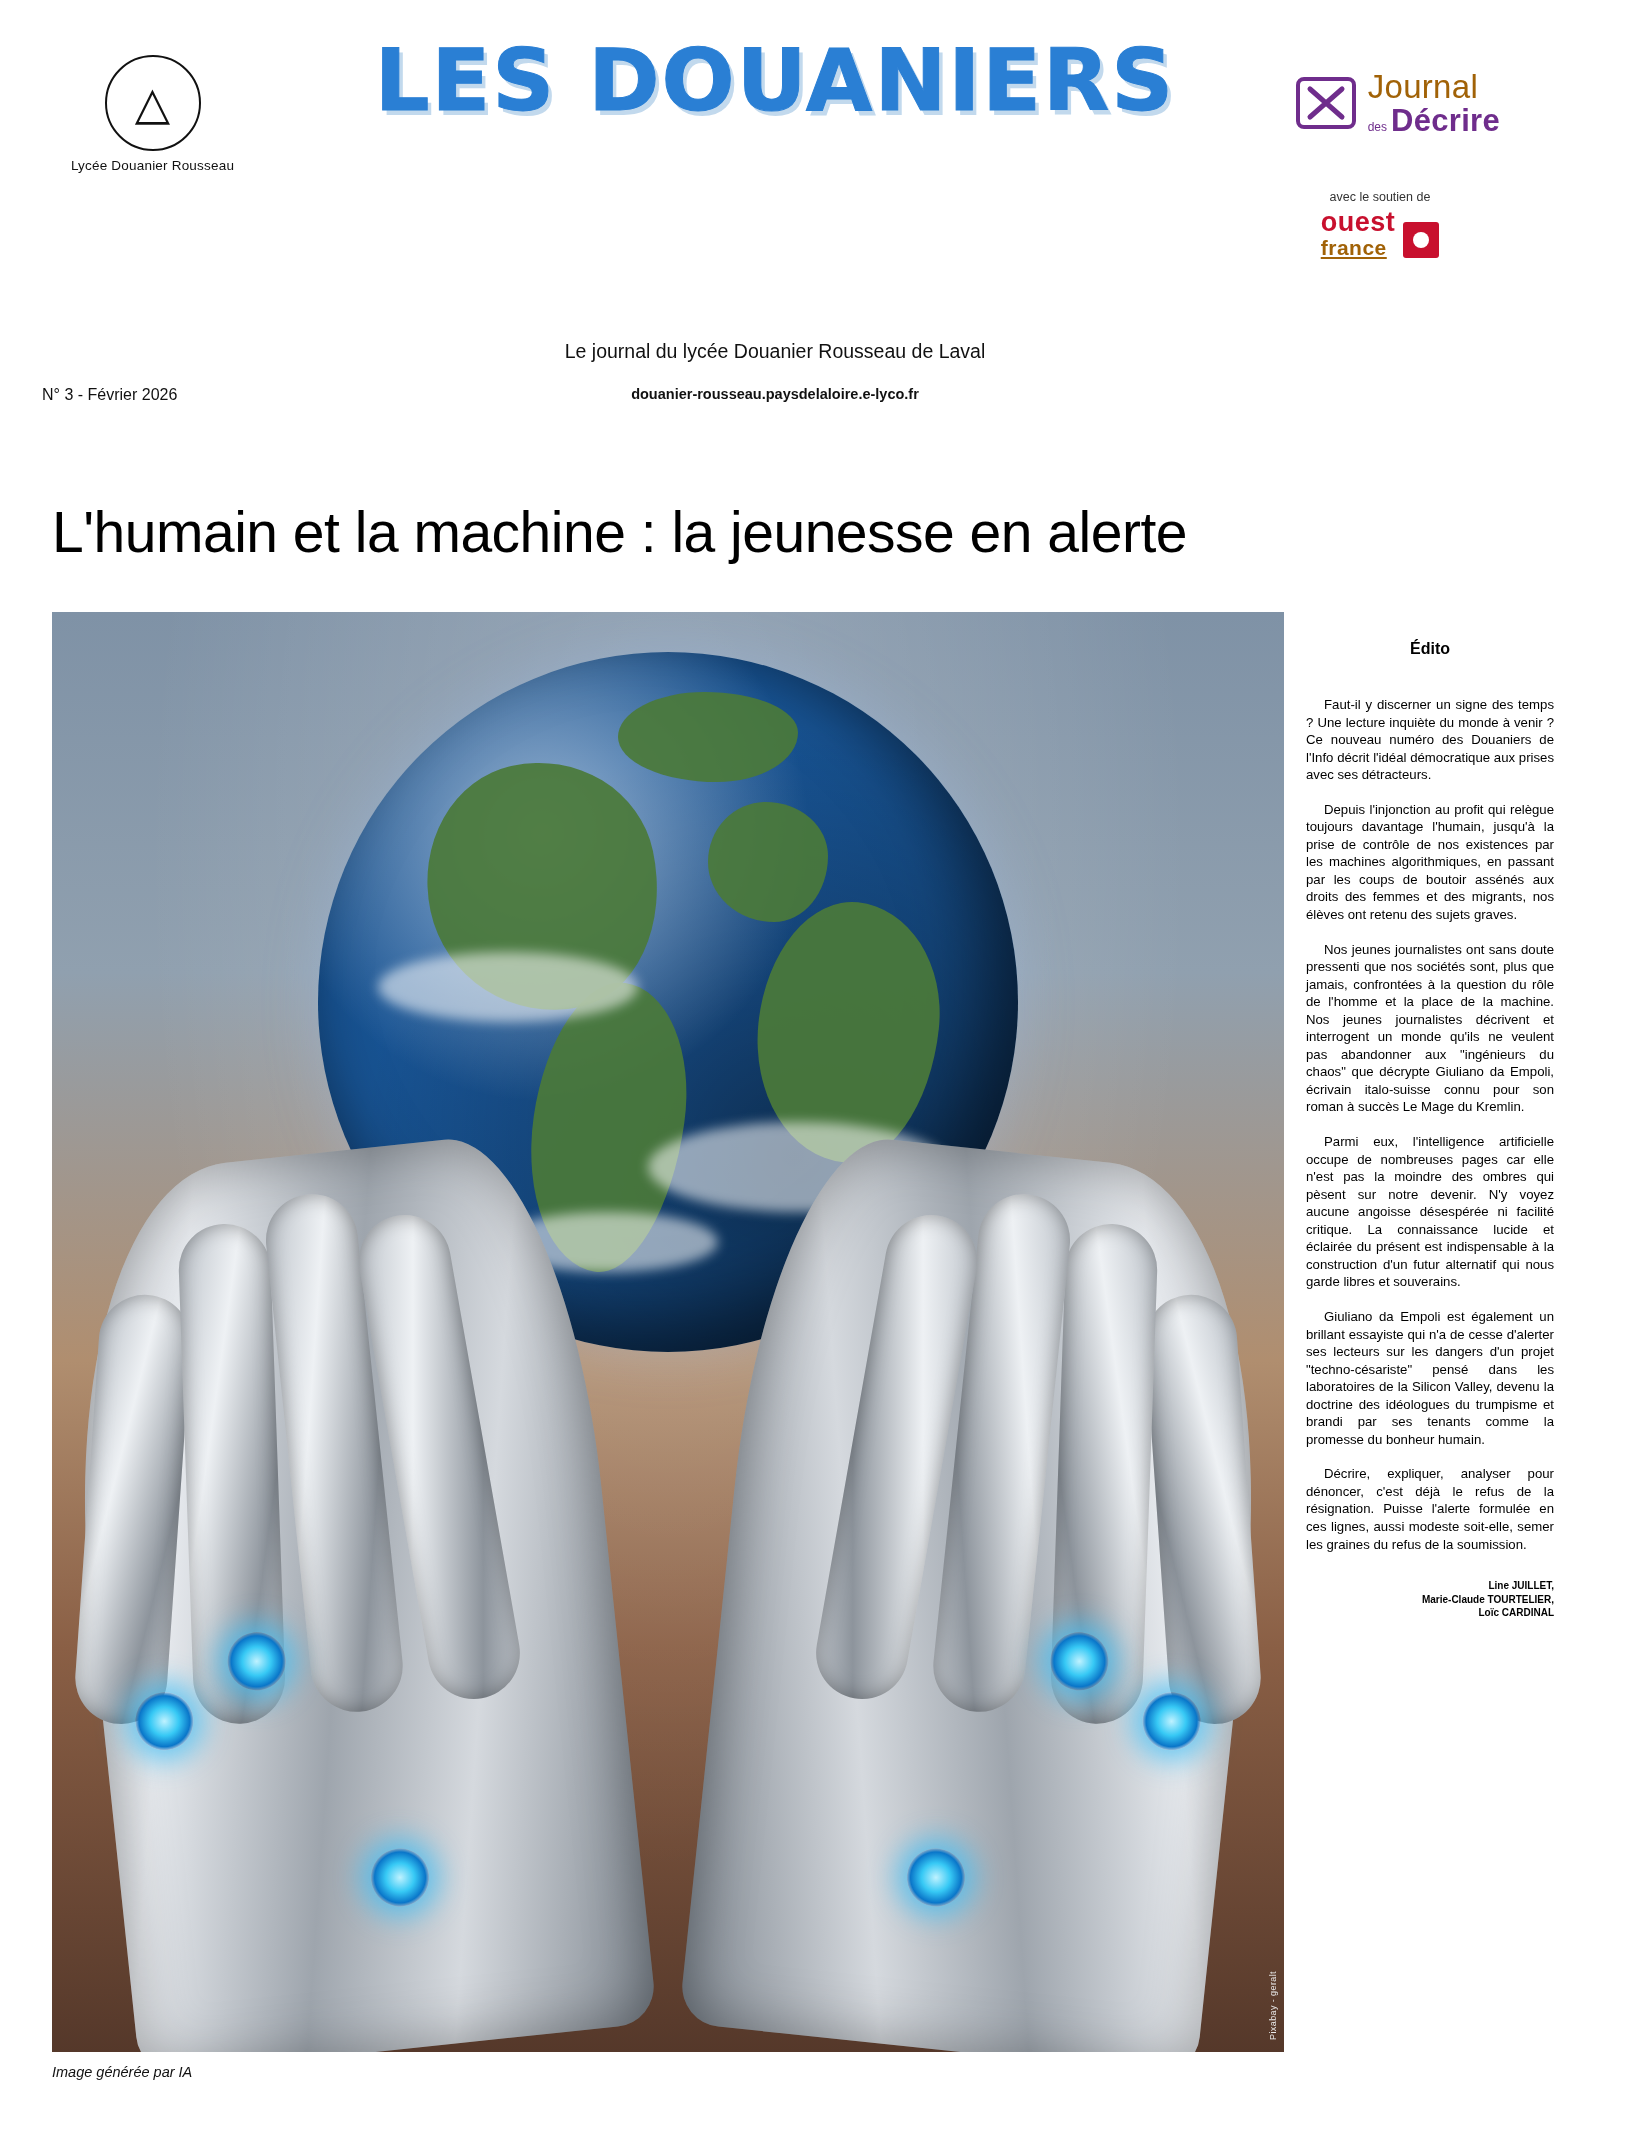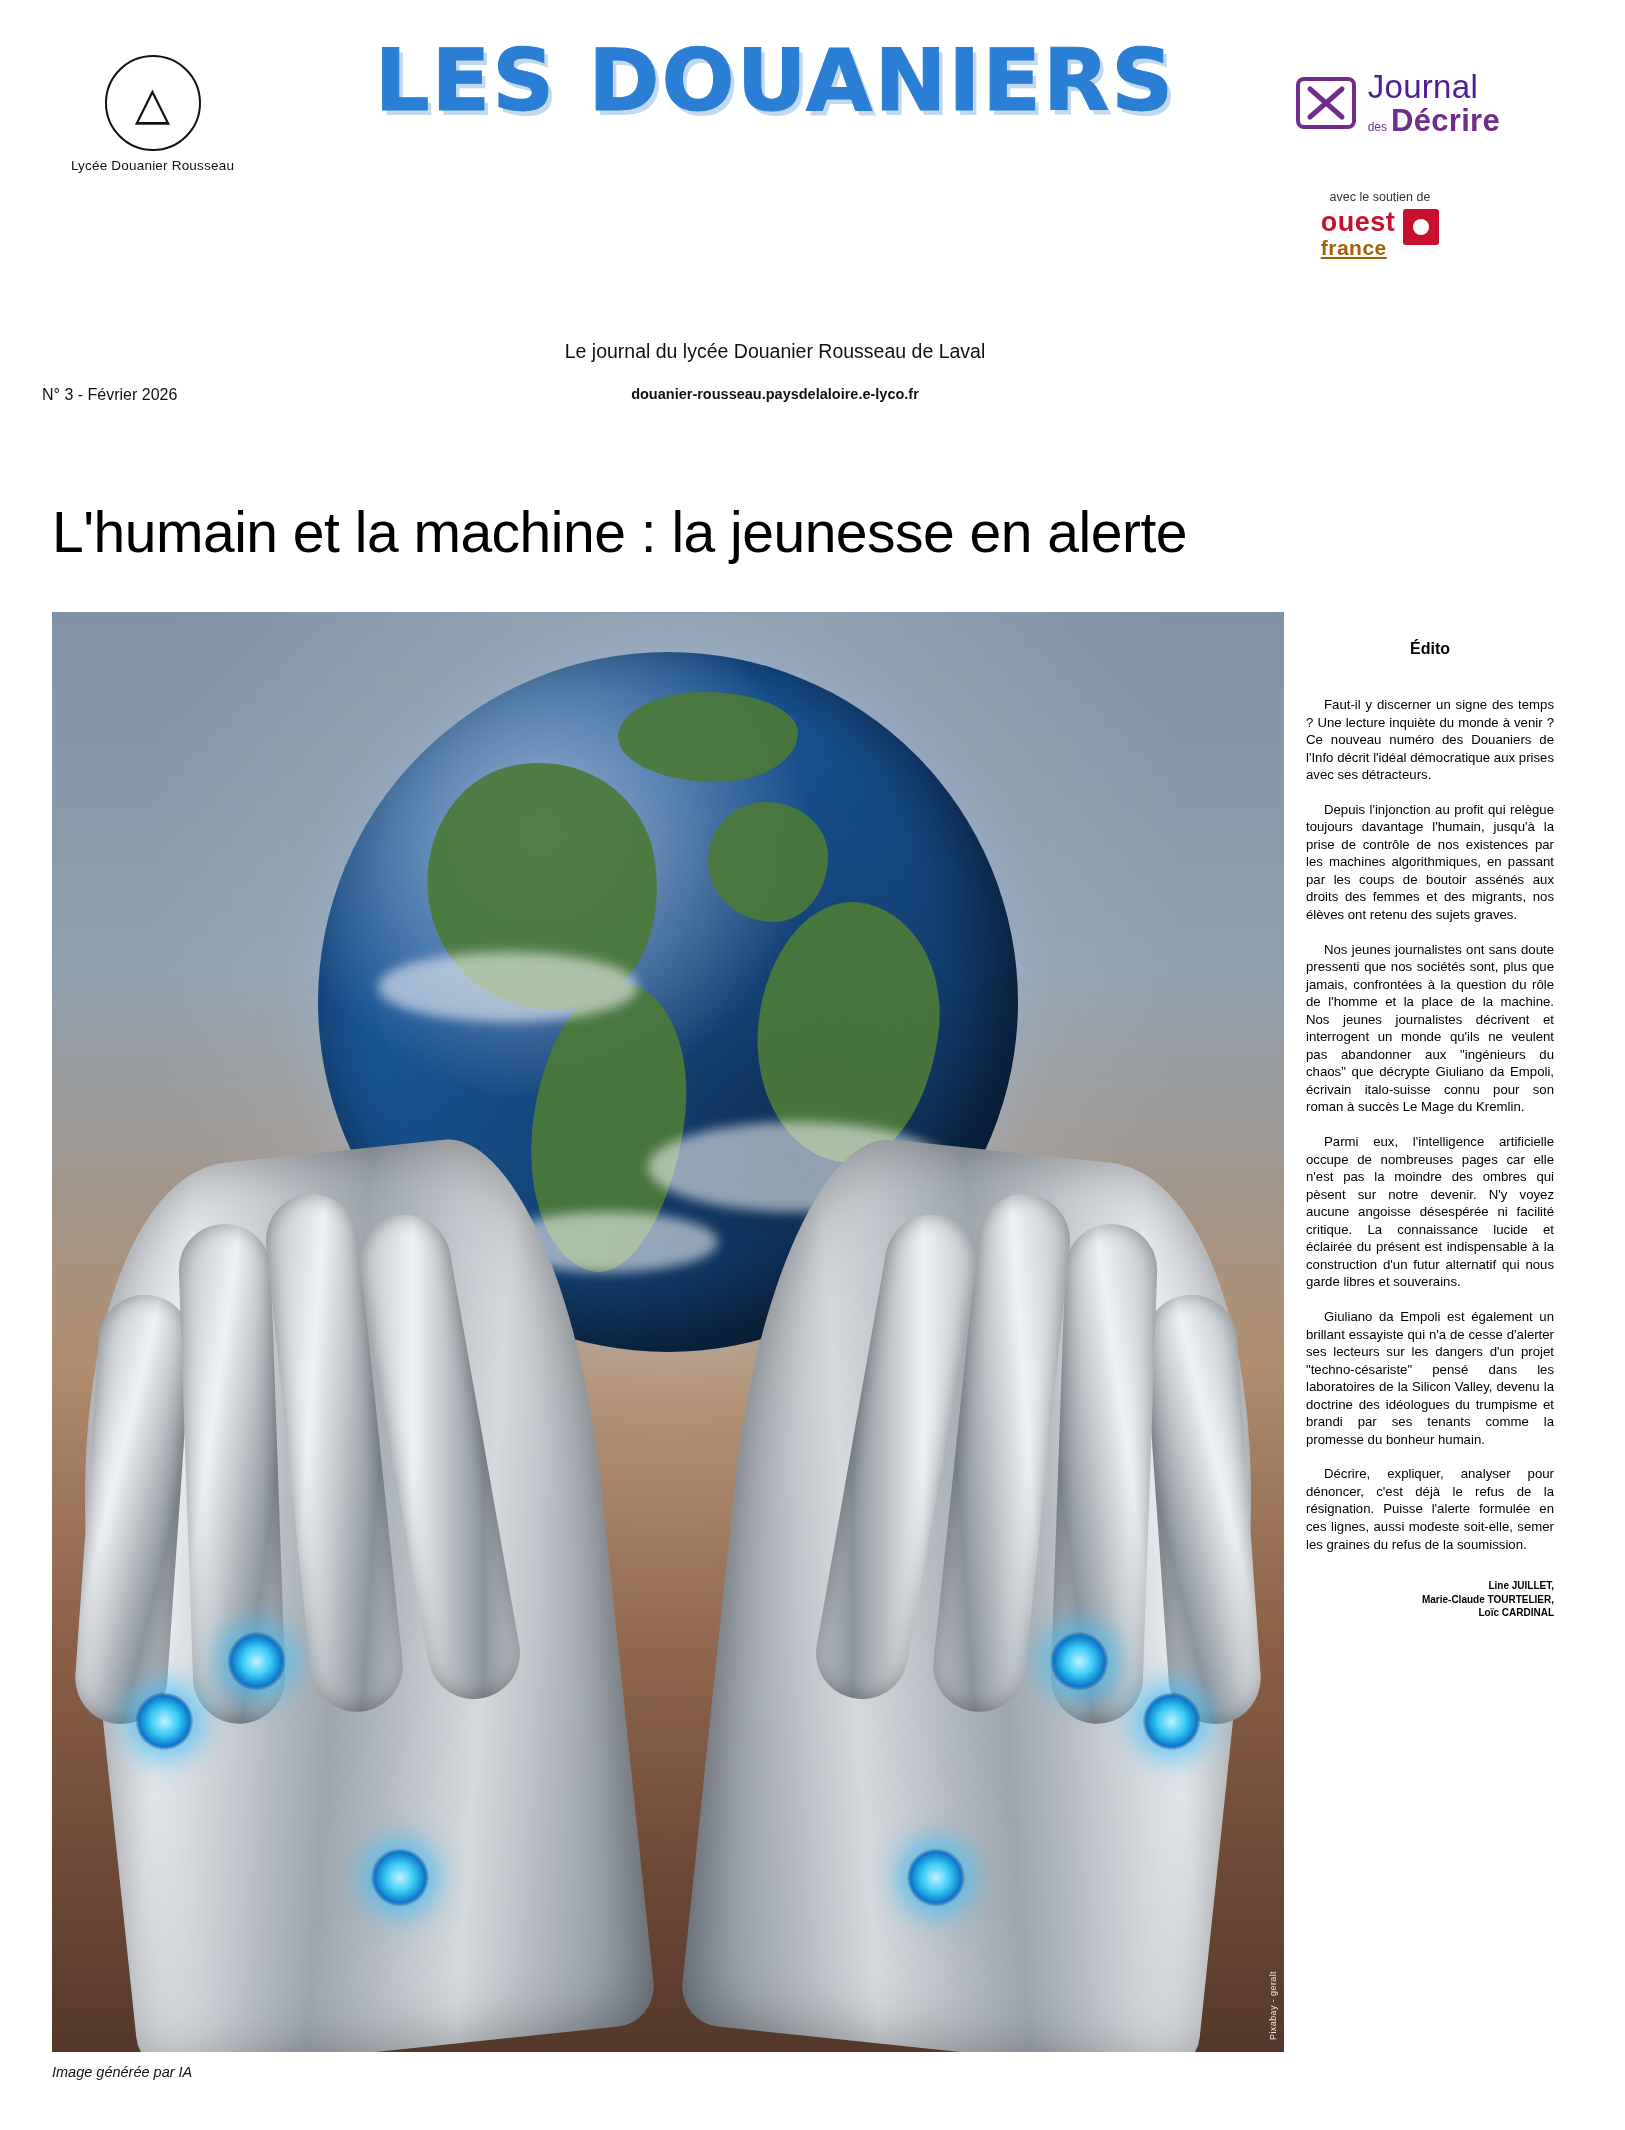--- a/index.html
+++ b/index.html
@@ -119,21 +119,21 @@
   }
   .jdl .mark {
     width: 60px;
     height: 56px;
     position: relative;
   }
   .jdl .mark svg { display: block; }
   .jdl .txt { line-height: 1; }
   .jdl .txt .t1 {
     font-size: 33px;
-    color: #4c1d95;
+    color: #a16207;
     font-weight: normal;
     letter-spacing: .3px;
   }
   .jdl .txt .t2row {
     display: flex;
     align-items: baseline;
     gap: 4px;
     margin-top: 2px;
   }
   .jdl .txt .t2a { font-size: 12px; color: #6f2d8c; }
@@ -151,21 +151,21 @@
     text-align: center;
     width: 230px;
   }
   .support .lbl {
     font-size: 12.5px;
     color: #333;
     margin-bottom: 5px;
   }
   .of-logo {
     display: inline-flex;
-    align-items: flex-start;
+    align-items: flex-end;
     gap: 8px;
     background: #fff;
   }
   .of-logo .of-text {
     text-align: left;
     line-height: 1.02;
   }
   .of-logo .of-text .o1 {
     font-size: 27px;
     color: #c8102e;

